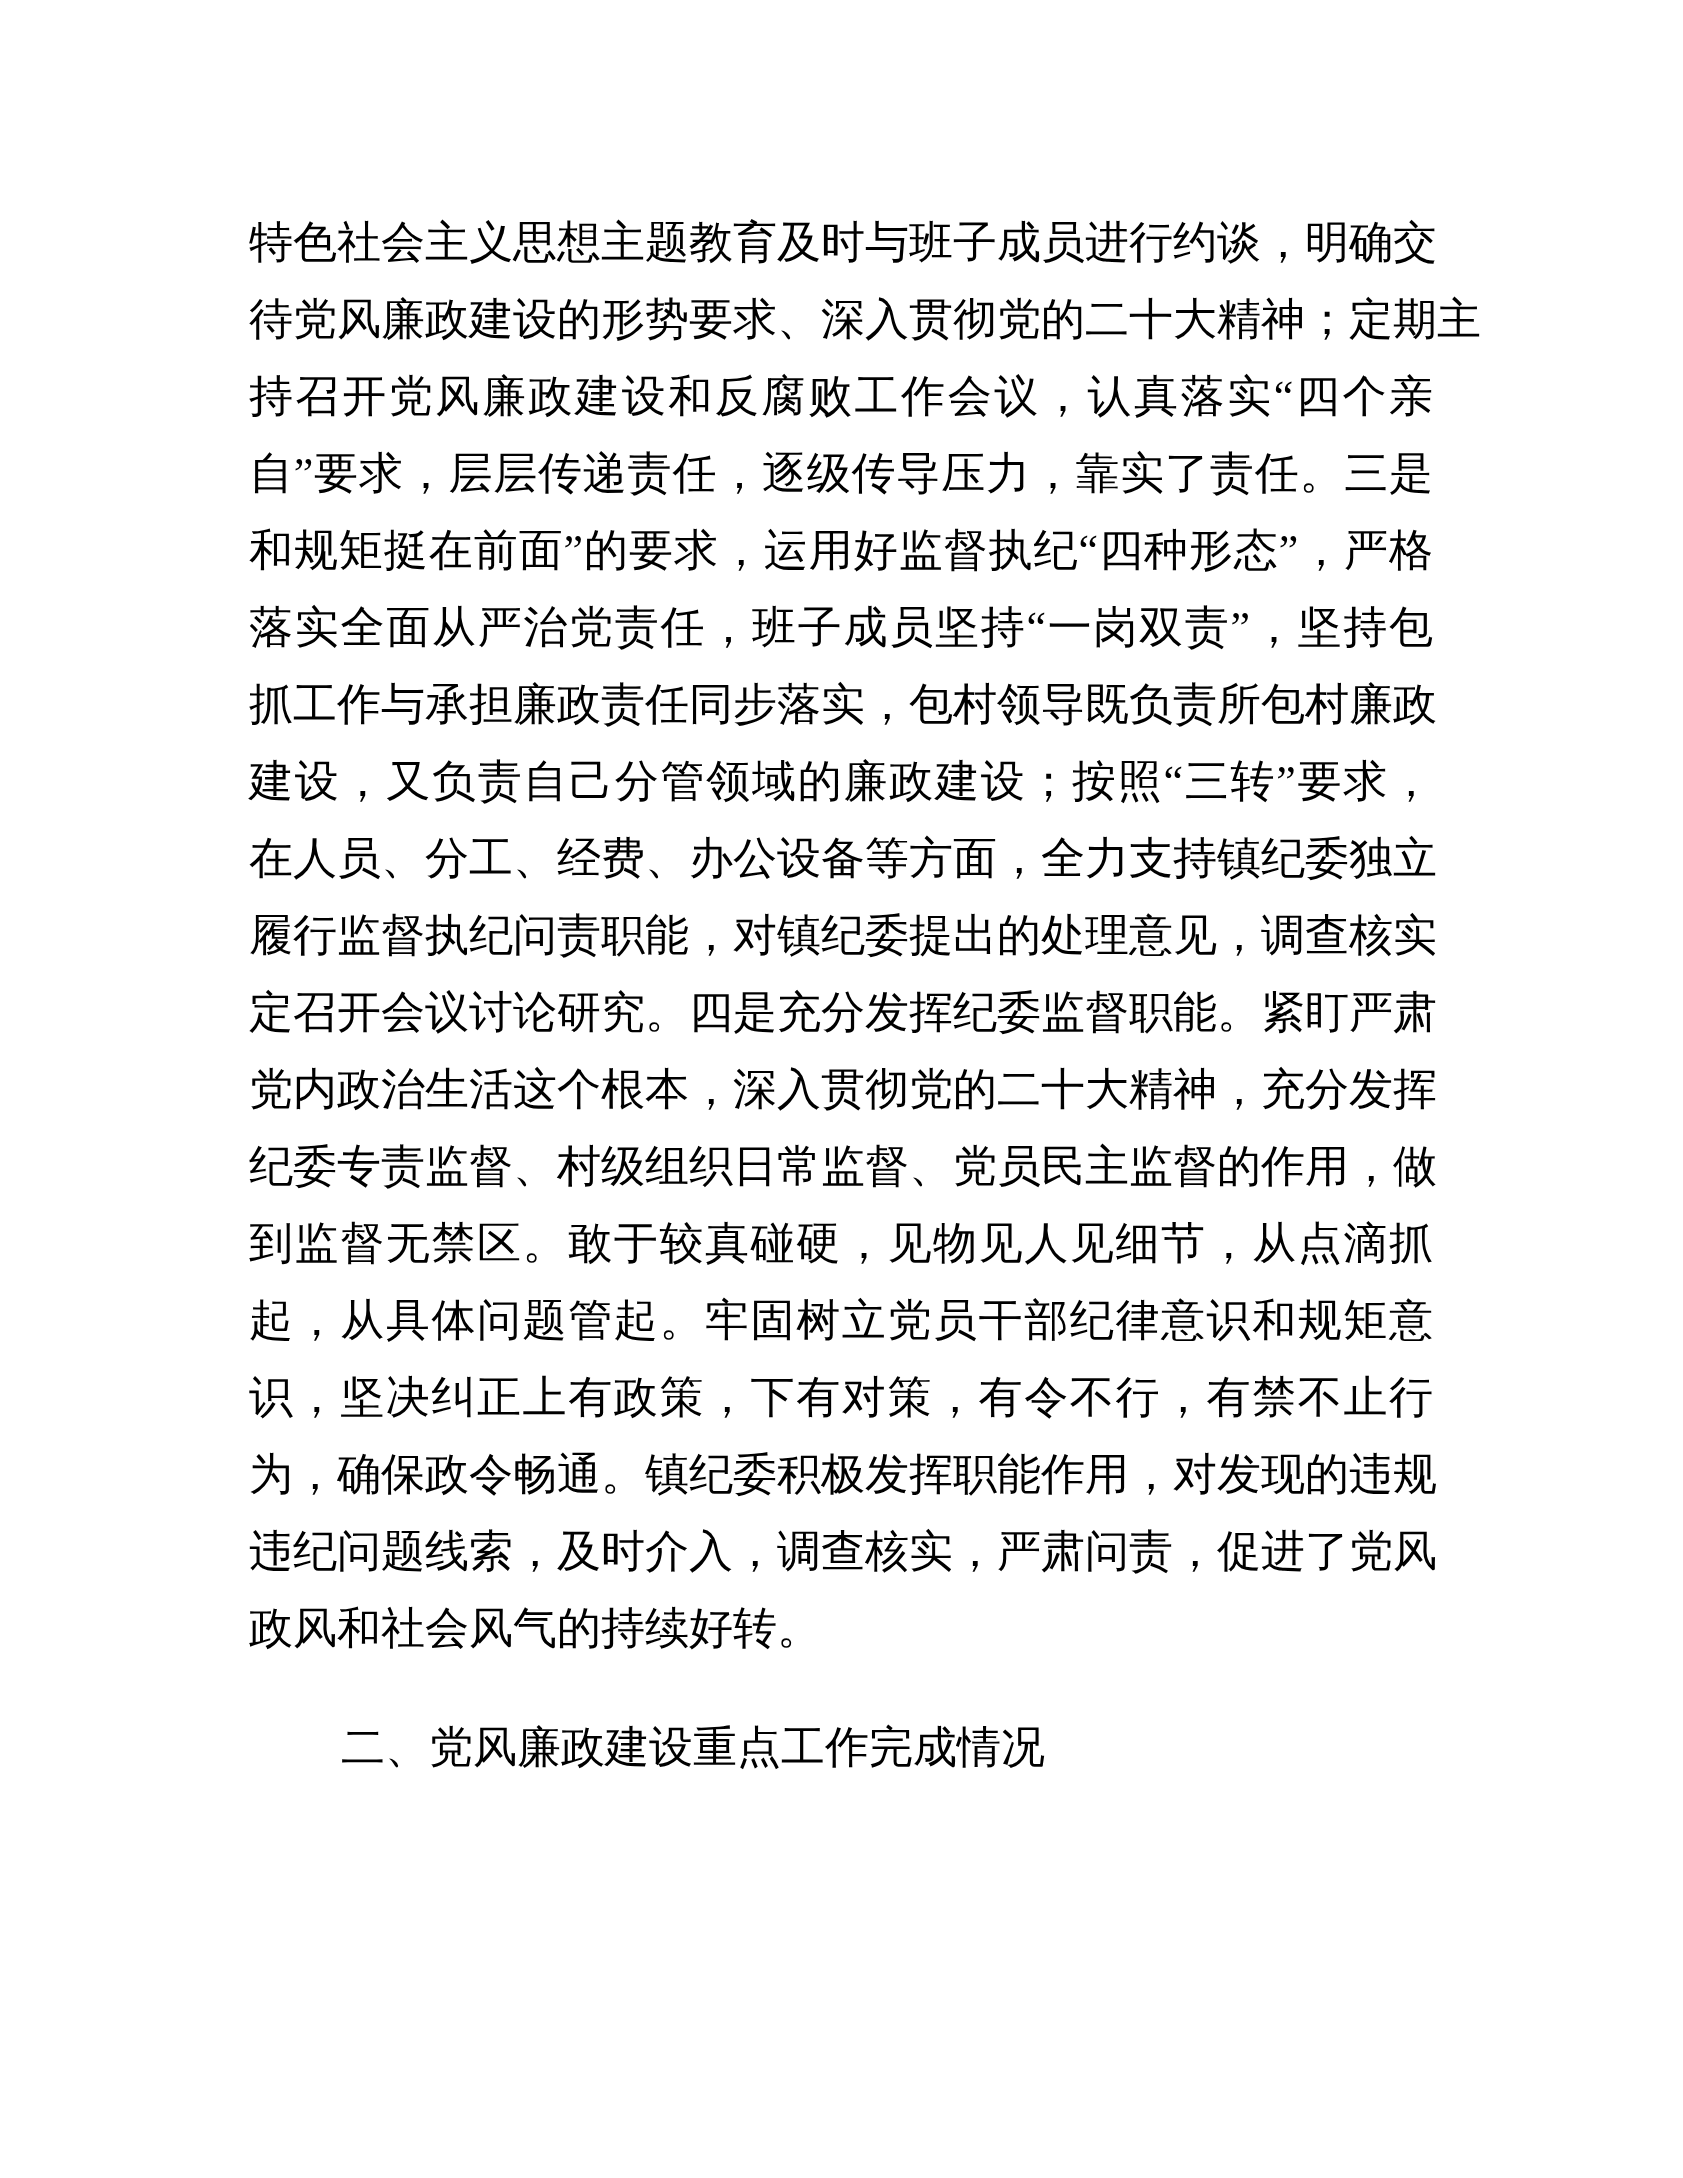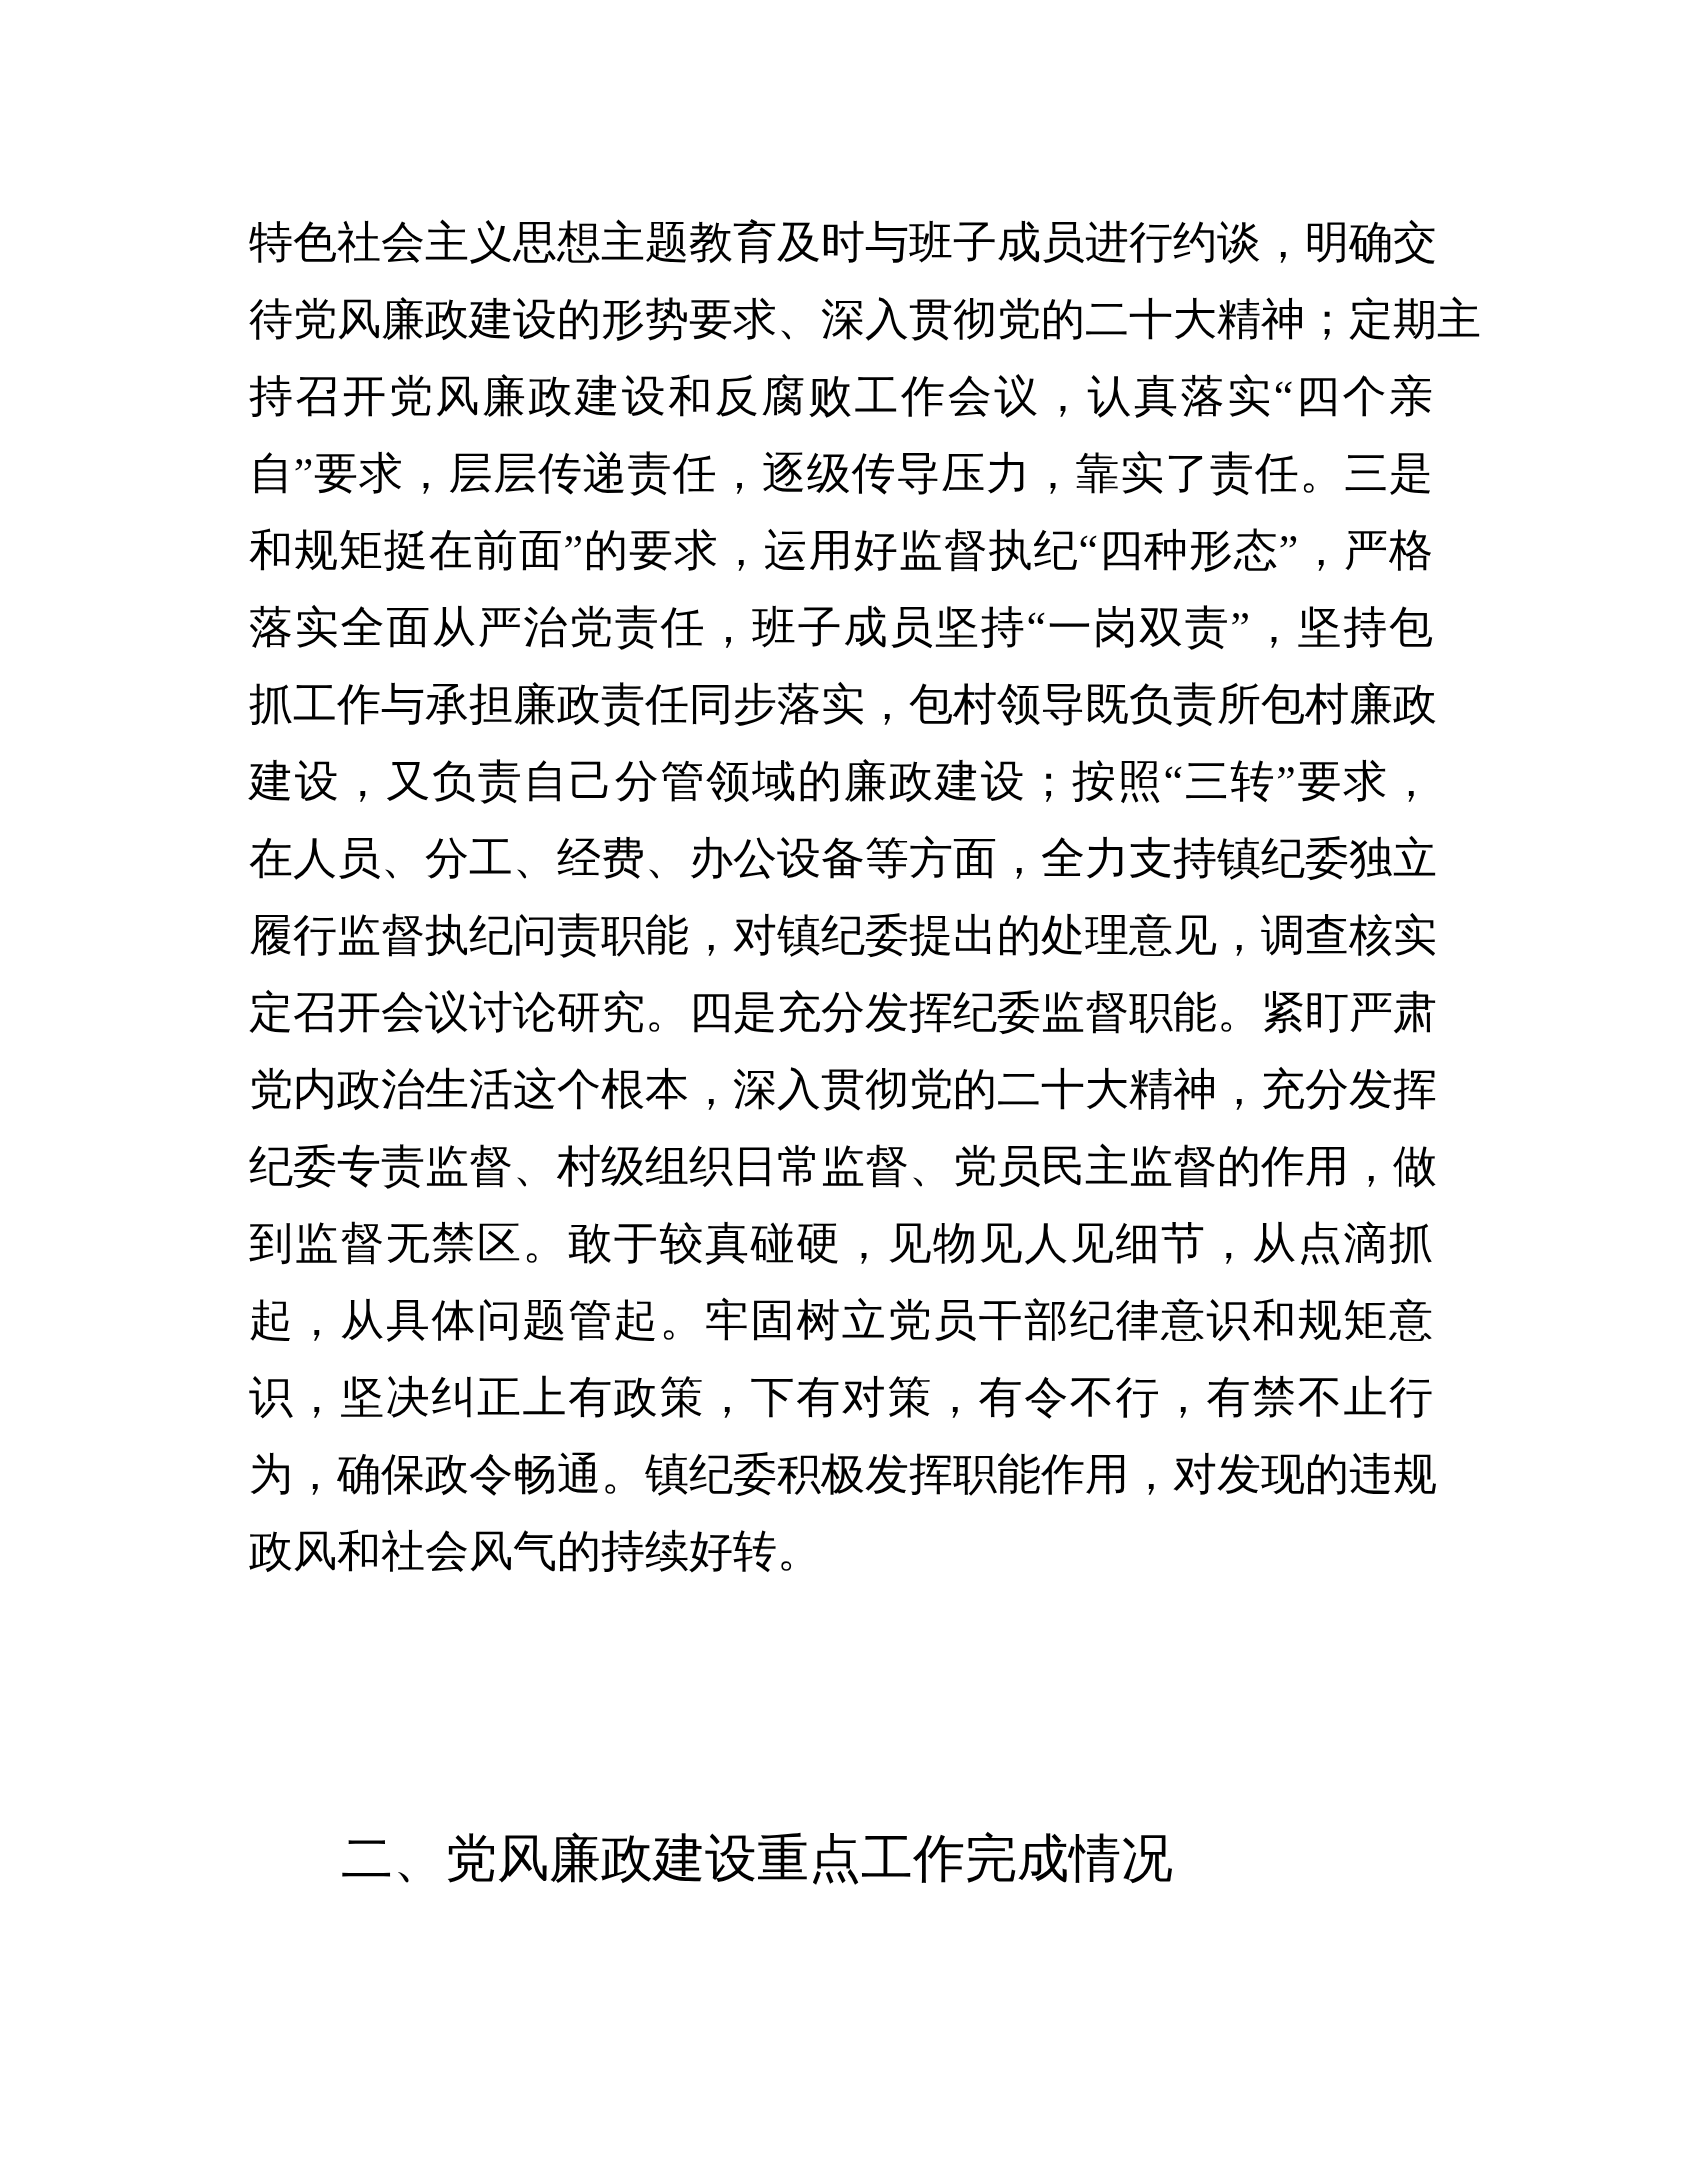--- a/index.html
+++ b/index.html
@@ -40,24 +40,24 @@
       letter-spacing: 0;
       overflow: visible;
       font-family: Liberation Serif, serif;
     }
     .line.last {
       text-align-last: left;
     }
     .heading {
       position: absolute;
       left: 341px;
-      top: 1820px;
+      top: 1708px;
       height: 77px;
       line-height: 77px;
-      font-size: 52px;
+      font-size: 44px;
       white-space: nowrap;
     }
   </style>
 </head>
 <body>
 
 <div class="page">
   <div class="body-text">
     <div class="line">特色社会主义思想主题教育及时与班子成员进行约谈，明确交</div>
     <div class="line">待党风廉政建设的形势要求、深入贯彻党的二十大精神；定期主</div>
@@ -69,18 +69,19 @@
     <div class="line">建设，又负责自己分管领域的廉政建设；按照“三转”要求，</div>
     <div class="line">在人员、分工、经费、办公设备等方面，全力支持镇纪委独立</div>
     <div class="line">履行监督执纪问责职能，对镇纪委提出的处理意见，调查核实</div>
     <div class="line">定召开会议讨论研究。四是充分发挥纪委监督职能。紧盯严肃</div>
     <div class="line">党内政治生活这个根本，深入贯彻党的二十大精神，充分发挥</div>
     <div class="line">纪委专责监督、村级组织日常监督、党员民主监督的作用，做</div>
     <div class="line">到监督无禁区。敢于较真碰硬，见物见人见细节，从点滴抓</div>
     <div class="line">起，从具体问题管起。牢固树立党员干部纪律意识和规矩意</div>
     <div class="line">识，坚决纠正上有政策，下有对策，有令不行，有禁不止行</div>
     <div class="line">为，确保政令畅通。镇纪委积极发挥职能作用，对发现的违规</div>
+    <div class="line">违纪问题线索，及时介入，调查核实，严肃问责，促进了党风</div>
     <div class="line last">政风和社会风气的持续好转。</div>
   </div>
 
   <div class="heading">二、党风廉政建设重点工作完成情况</div>
 </div>
 
 
 </body></html>

